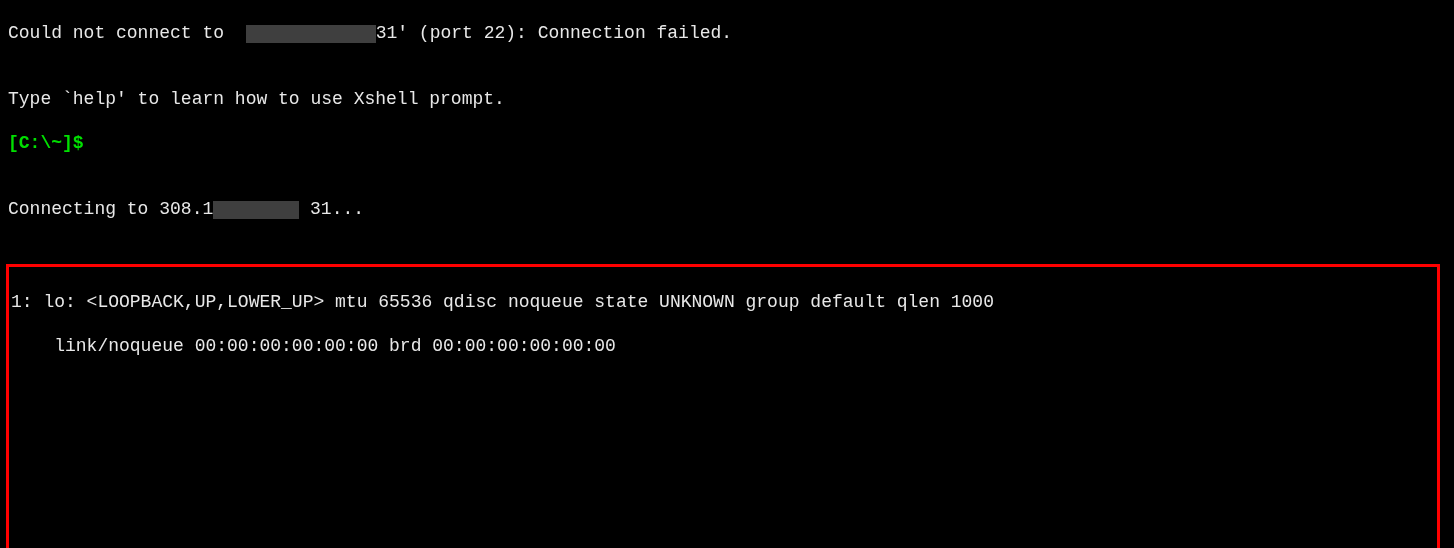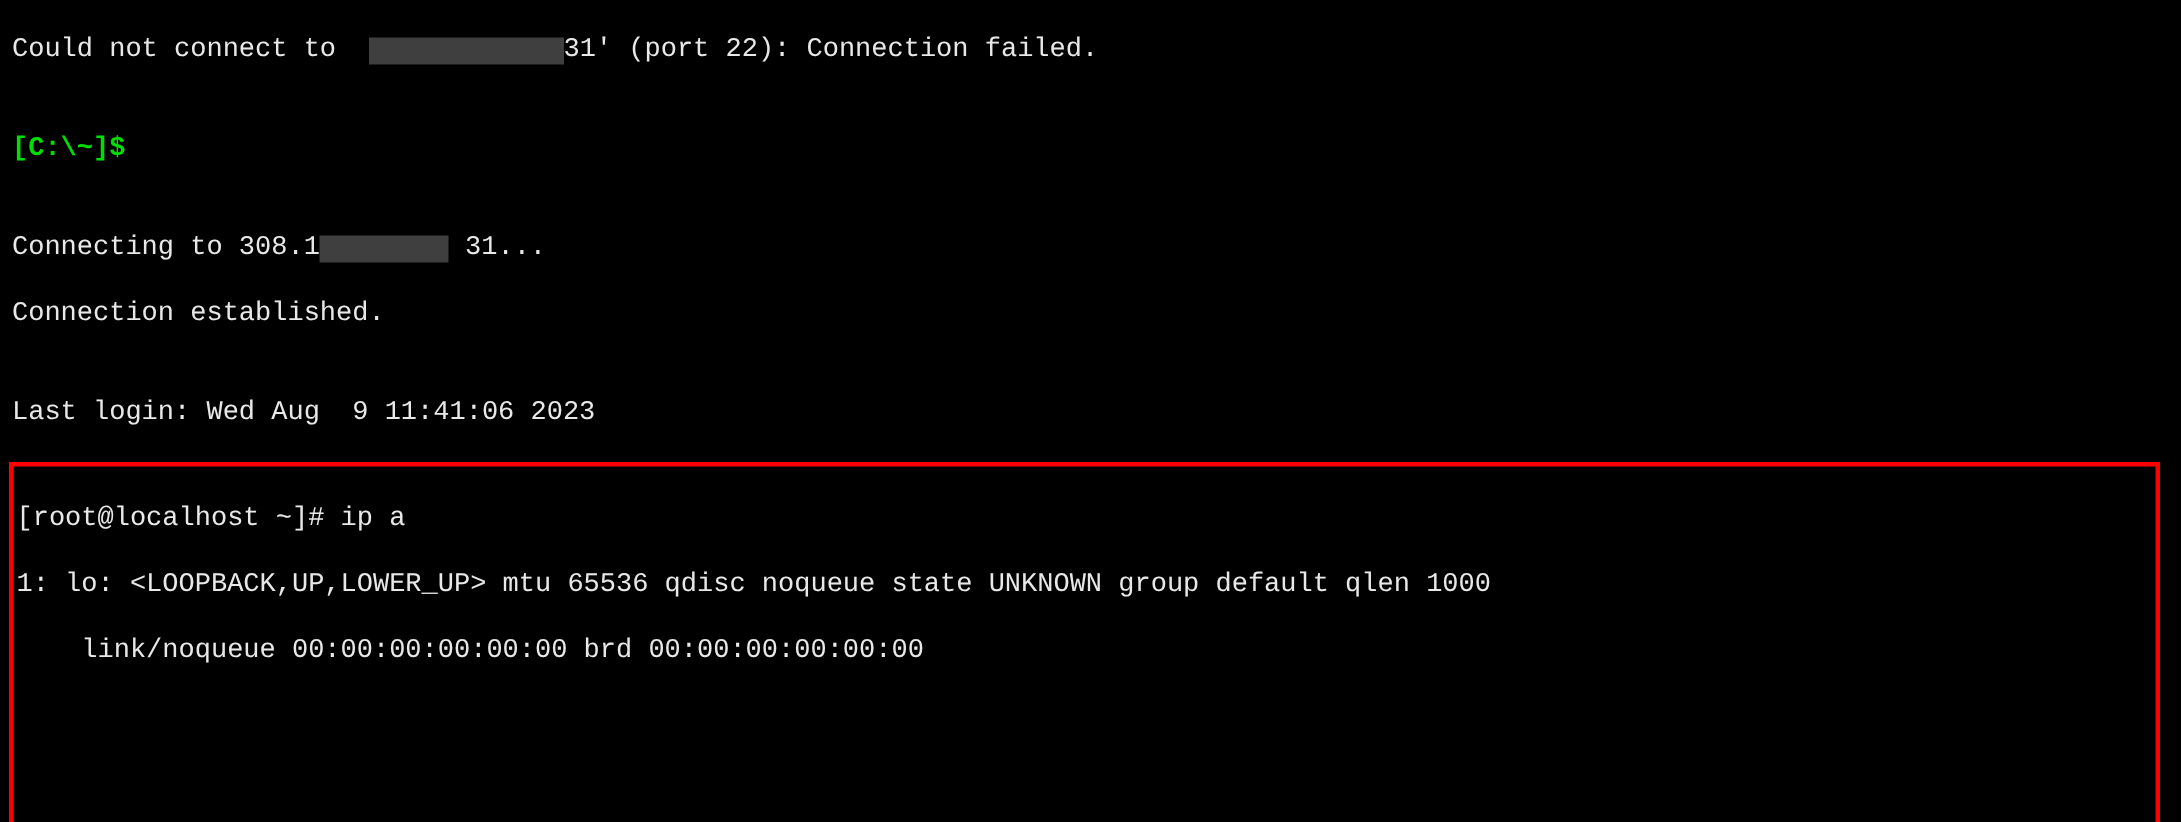--- a/index.html
+++ b/index.html
@@ -31,28 +31,26 @@
     background:#3f3f3f;
     vertical-align:text-bottom;
   }
 </style>
 </head>
 <body>
 
 <div class="term">
 <div><span>Could not connect to  </span><span class="redact" style="width:130px;height:18px;"></span><span>31' (port 22): Connection failed.</span></div>
 <div></div>
+<div>Type `help' to learn how to use Xshell prompt.</div>
 <div><span class="prompt">[C:\~]$</span></div>
 <div></div>
 <div><span>Connecting to 308.1</span><span class="redact" style="width:86px;height:18px;"></span><span> 31...</span></div>
-<div>Connection established.</div>
 <div></div>
-<div>Last login: Wed Aug  9 11:41:06 2023</div>
 <div class="box">
-<div>[root@localhost ~]# ip a</div>
 <div>1: lo: &lt;LOOPBACK,UP,LOWER_UP&gt; mtu 65536 qdisc noqueue state UNKNOWN group default qlen 1000</div>
 <div>    link/noqueue 00:00:00:00:00:00 brd 00:00:00:00:00:00</div>
 
 
 
 
 
 
 
 

